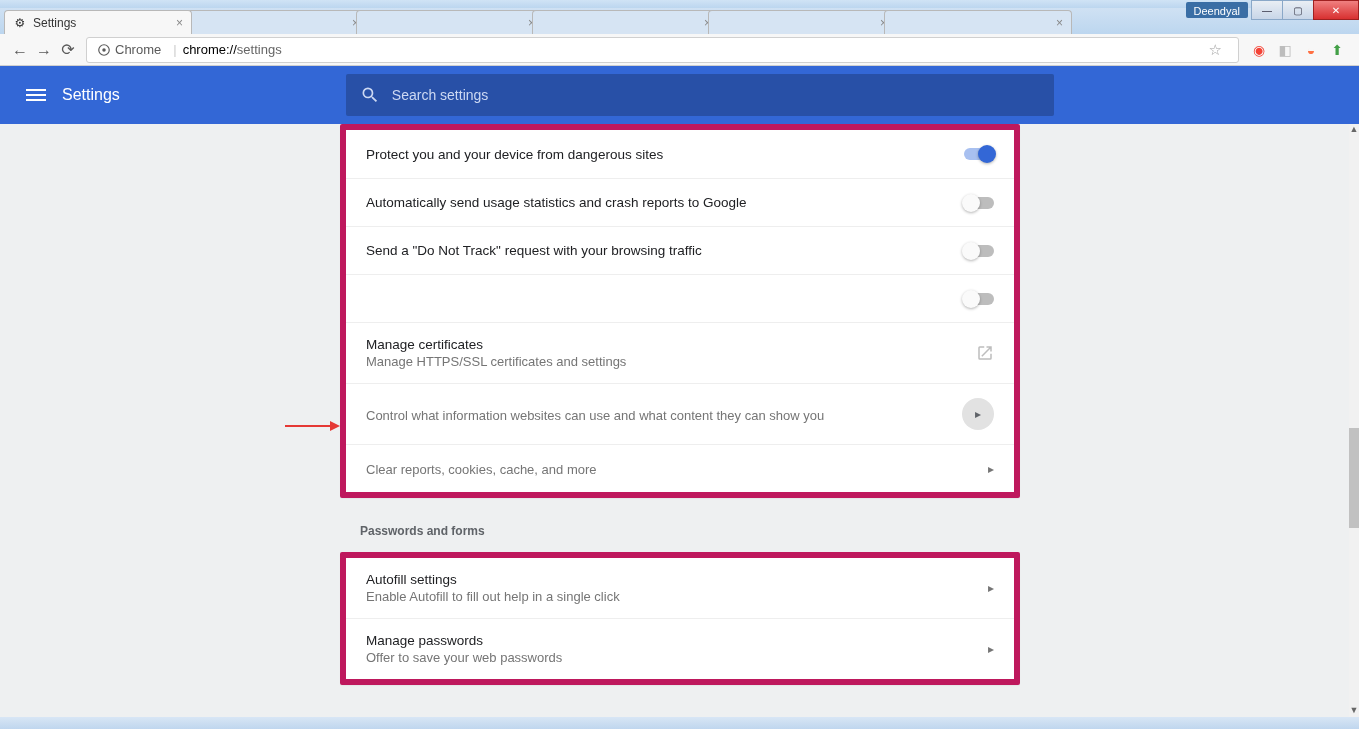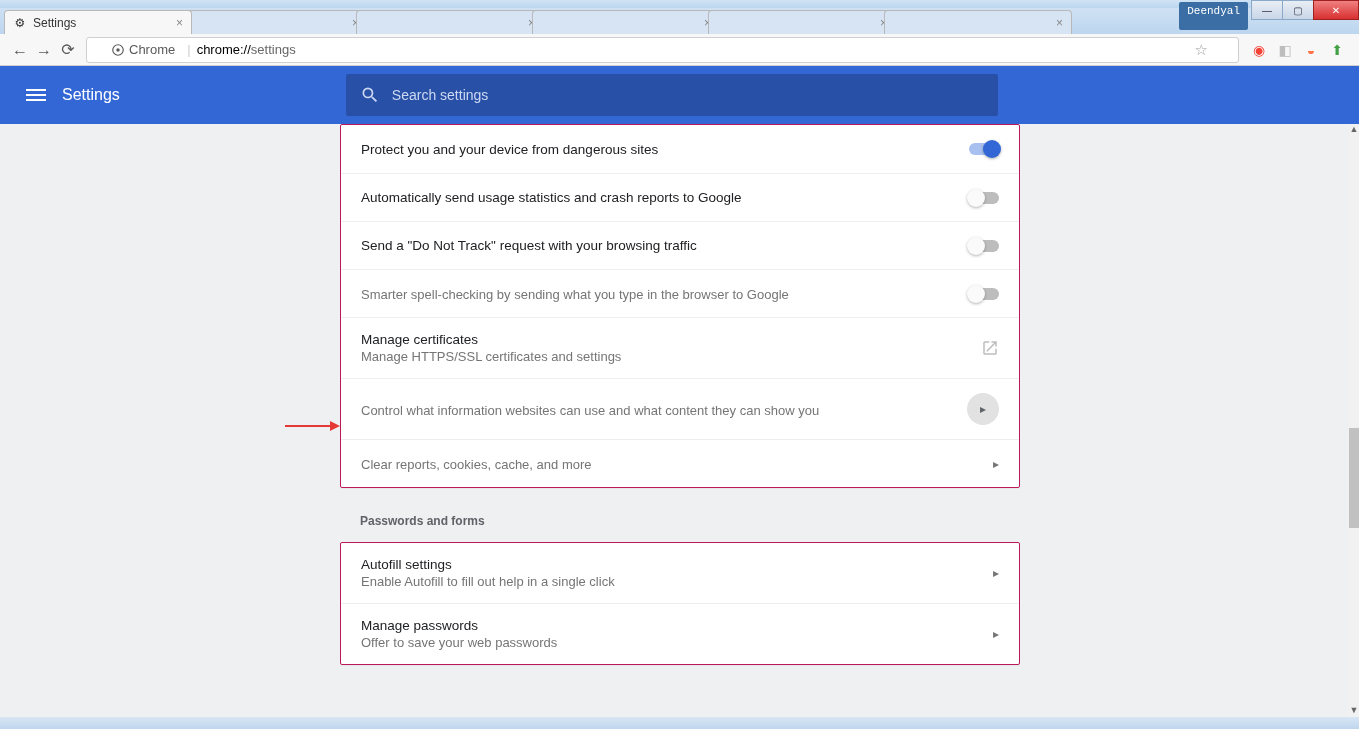--- a/index.html
+++ b/index.html
@@ -1,57 +1,57 @@
 <!DOCTYPE html>
 <html><head>
 <meta charset="utf-8">
 <style>
 * { margin:0; padding:0; box-sizing:border-box; font-family:"Segoe UI", Arial, sans-serif; }
 body { width:1359px; height:729px; background:#e8e8e8; overflow:hidden; position:relative; }
 
 
 .titlebar { height:8px; background:linear-gradient(#d0e3f5,#bcd6ef); position:relative; }
 .windowctrl { position:absolute; top:0; right:0; height:20px; display:flex; z-index:50; }
-.user-chip { background:#3a6ea5; color:#fff; font-size:11px; padding:2px 8px; border-radius:2px; margin:2px 4px 0 0; height:28px; line-height:14px;font-family:Liberation Mono, monospace; }
+.user-chip { background:#3a6ea5; color:#fff; font-size:11px; padding:2px 8px; border-radius:2px; margin:2px 4px 0 0; height:16px; line-height:14px; }
 .winbtn { width:32px; height:20px; background:linear-gradient(#e9eef4,#c8d6e8); border:1px solid #8aa8c8; display:flex; align-items:center; justify-content:center; font-size:10px; color:#334; margin-left:-1px; }
 .winbtn.close { background:linear-gradient(#f08080,#d83030); color:#fff; width:46px; border-color:#a02020; }
 
 
 .tabstrip { height:26px; background:linear-gradient(#cfe1f3,#bcd6ef); display:flex; align-items:flex-end; padding-left:4px; position:relative; }
 .tab { height:24px; background:#f7f7f7; border:1px solid #b8b8b8; border-bottom:none; border-top-left-radius:4px; border-top-right-radius:4px; display:flex; align-items:center; padding:0 8px; font-size:12px; color:#333; min-width:188px; margin-right:-12px; position:relative; }
 .tab.active { background:#f7f7f7; z-index:5; }
 .tab.inactive { background:#d6e4f3; color:#888; z-index:1; }
 .tab .favicon { width:14px; height:14px; margin-right:6px; display:flex; align-items:center; justify-content:center; font-size:12px; }
 .tab .closex { margin-left:auto; font-size:12px; color:#888; }
 
 
 .addrrow { height:32px; background:#f7f7f7; display:flex; align-items:center; padding:0 8px; border-bottom:1px solid #d0d0d0; }
 .navbtn { width:24px; height:24px; display:flex; align-items:center; justify-content:center; color:#5a5a5a; font-size:16px; border-radius:12px; }
-.omnibox { flex:1; height:26px; background:#fff; border:1px solid #d0d0d0; border-radius:3px; margin:0 6px; display:flex; align-items:center; padding:0 24px; font-size:13px; color:#333; }
+.omnibox { flex:1; height:26px; background:#fff; border:1px solid #d0d0d0; border-radius:3px; margin:0 6px; display:flex; align-items:center; padding:0 10px; font-size:13px; color:#333; }
 .omnibox .sec { color:#5a5a5a; margin-right:6px; display:flex; align-items:center; gap:4px; }
 .omnibox .sep { color:#ccc; margin:0 6px; }
 .omnibox .url { flex:1; color:#000; }
 .omnibox .url .path { color:#666; }
 .ext-icons { display:flex; align-items:center; gap:10px; padding:0 6px; }
 .ext-icons span { width:16px; height:16px; display:flex; align-items:center; justify-content:center; font-size:14px; }
 
 
 .settings-hdr { height:58px; background:#3367d6; display:flex; align-items:center; color:#fff; }
 .hamburger { width:20px; margin:0 16px 0 26px; }
 .hamburger div{ height:2px; background:#fff; margin:3px 0; }
 .hdr-title { font-size:16px; font-weight:500; }
-.searchwrap { margin-left:226px; width:652px; height:42px; background:#2850a7; border-radius:2px; display:flex; align-items:center; padding:0 14px; }
+.searchwrap { margin-left:226px; width:708px; height:42px; background:#2850a7; border-radius:2px; display:flex; align-items:center; padding:0 14px; }
 .searchwrap svg { width:20px; height:20px; fill:#cdd9f3; }
 .searchwrap input { flex:1; background:transparent; border:none; outline:none; color:#fff; font-size:14px; margin-left:12px; }
 .searchwrap input::placeholder{ color:#cdd9f3; }
 
 
 .content { position:absolute; top:124px; bottom:12px; left:0; right:10px; overflow:hidden; background:#eef0f1; }
 .page { width:680px; margin-left:340px; }
-.card { background:#fff; border:1px solid #be185d; border-radius:2px; margin-bottom:26px; box-shadow:0 1px 1px rgba(0,0,0,.04); }
+.card { background:#fff; border:6px solid #be185d; border-radius:2px; margin-bottom:26px; box-shadow:0 1px 1px rgba(0,0,0,.04); }
 .row { display:flex; align-items:center; padding:14px 20px; min-height:48px; border-top:1px solid #eee; position:relative; }
 .row:first-child{ border-top:none; }
 .row .txt { flex:1; }
 .row .lbl { font-size:13.5px; color:#202124; }
 .row .sub { font-size:13px; color:#757575; margin-top:2px; }
 .row .ctrl { width:40px; display:flex; justify-content:flex-end; align-items:center; }
 .toggle { width:30px; height:12px; border-radius:8px; position:relative; }
 .toggle::after{ content:""; position:absolute; top:-3px; width:18px; height:18px; border-radius:50%; box-shadow:0 1px 3px rgba(0,0,0,.3); }
 .toggle.on { background:#a8c0f0; } .toggle.on::after{ right:-2px; background:#3367d6; }
 .toggle.off{ background:#bdbdbd; } .toggle.off::after{ left:-2px; background:#fafafa; }
@@ -183,21 +183,20 @@
         <div class="row">
           <div class="txt">
             <div class="lbl">Send a "Do Not Track" request with your browsing traffic</div>
           </div>
           <div class="ctrl">
             <div class="toggle off"></div>
           </div>
         </div>
         <div class="row">
           <div class="txt">
-            <div class="sub">Smarter spell-checking by sending what you type in the browser to Google</div>
           </div>
           <div class="ctrl">
             <div class="toggle off"></div>
           </div>
         </div>
         <div class="row">
           <div class="txt">
             <div class="lbl">Manage certificates</div>
             <div class="sub">Manage HTTPS/SSL certificates and settings</div>
           </div>

